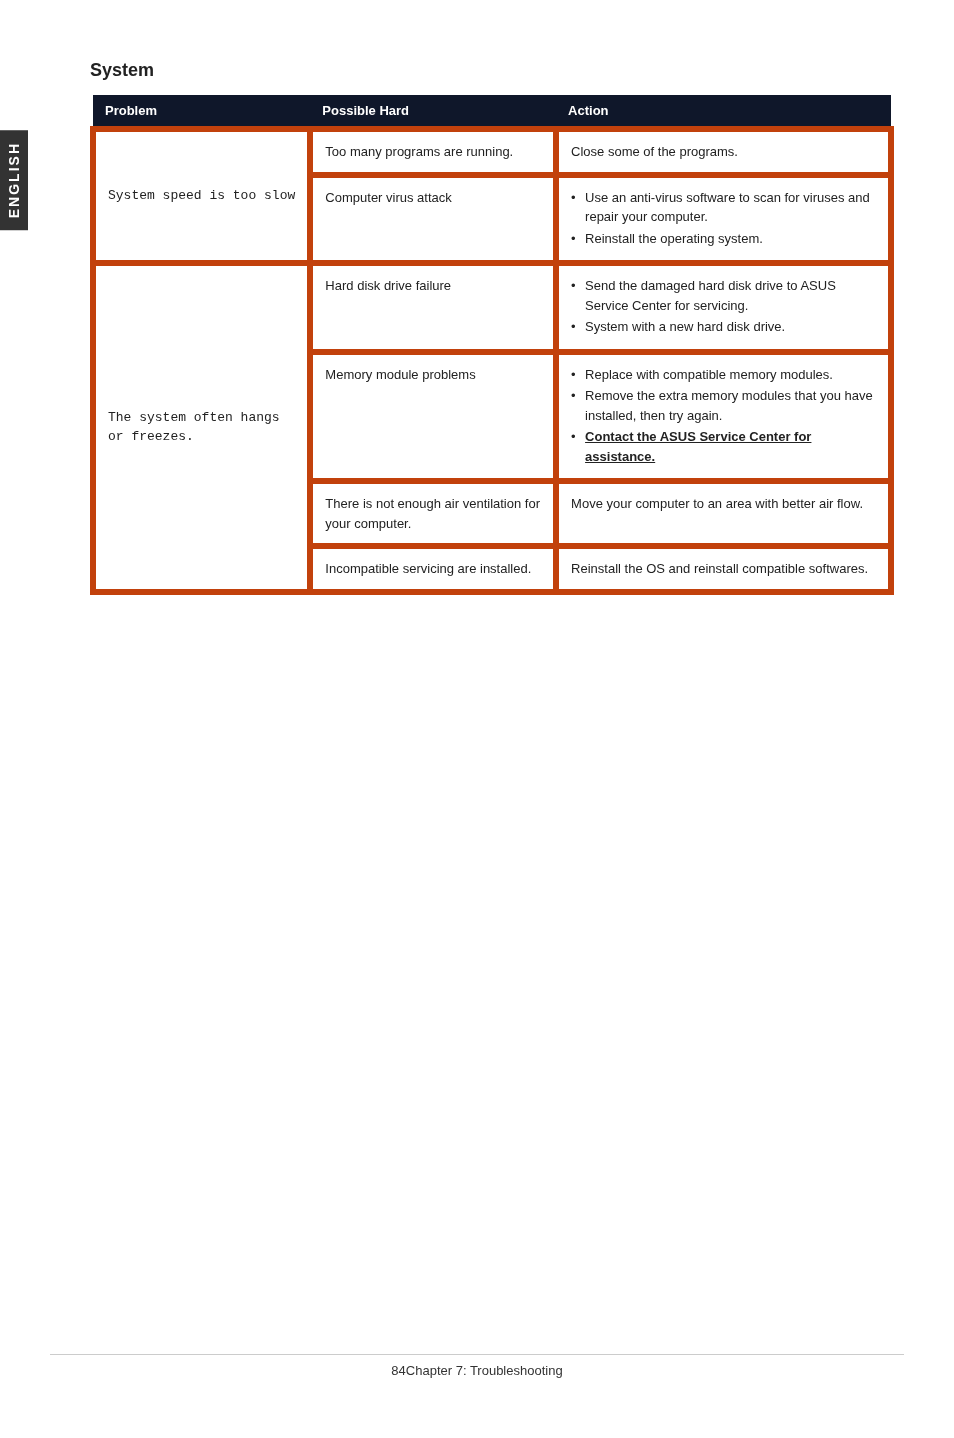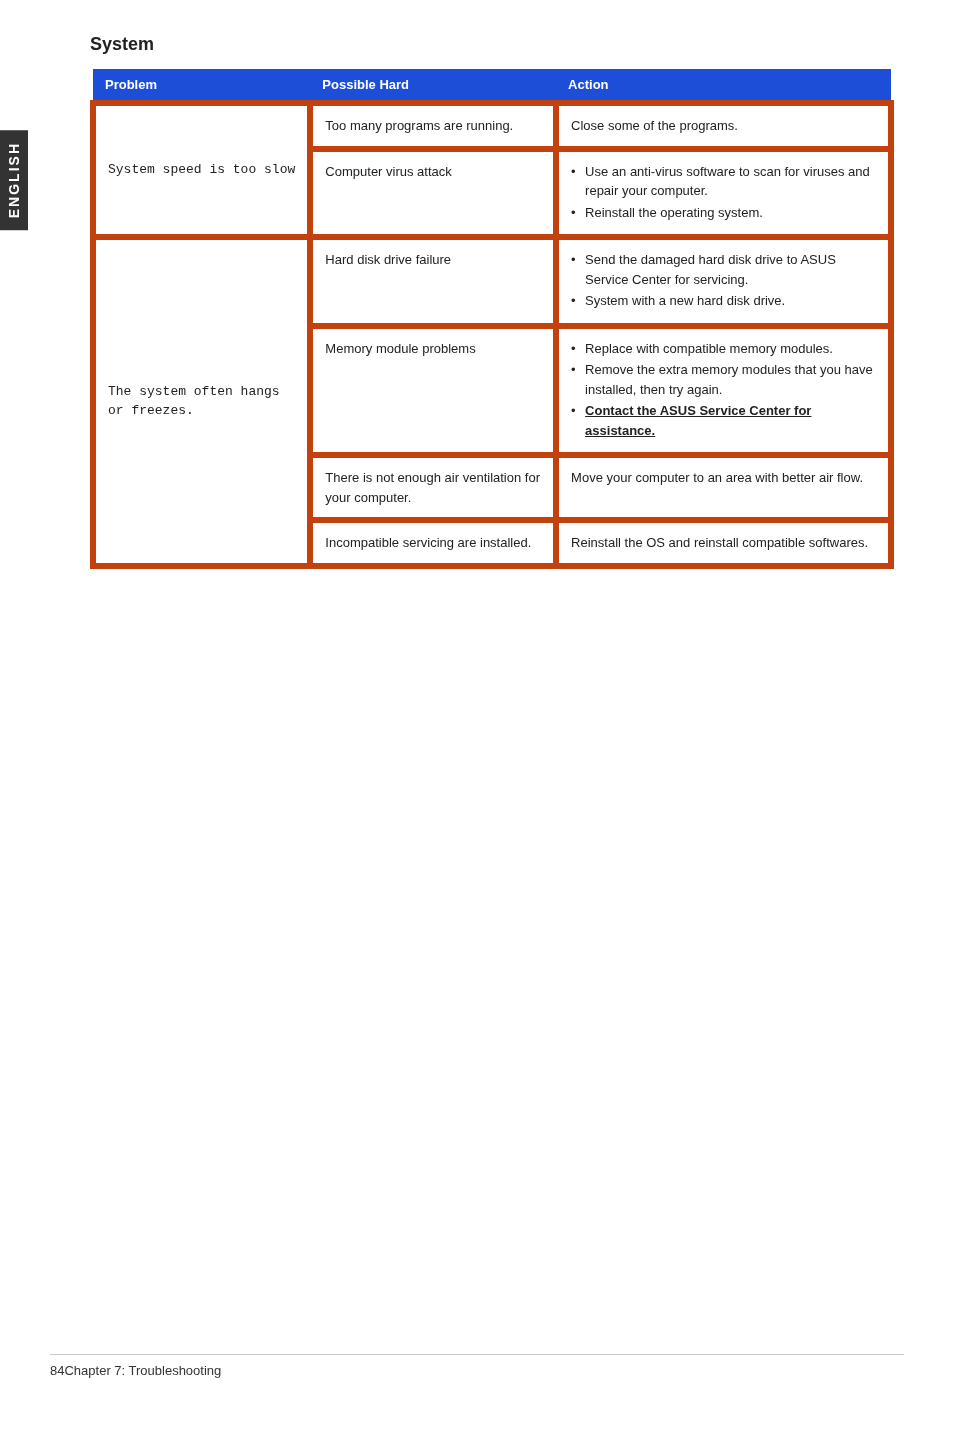--- a/index.html
+++ b/index.html
@@ -26,36 +26,36 @@
       letter-spacing: 2px;
       writing-mode: vertical-rl;
       transform: rotate(180deg);
       text-align: center;
       padding: 12px 6px;
       user-select: none;
     }
 
     .main-content {
       margin-left: 50px;
-      padding: 34px 60px 60px 40px;
+      padding: 60px 60px 60px 40px;
     }
 
     h2.section-title {
       font-size: 18px;
       font-weight: bold;
       margin-bottom: 14px;
     }
 
     table {
       border-collapse: collapse;
       width: 100%;
     }
 
     thead tr {
-      background: #1d4ed8;
+      background: #0f172a;
       color: #fff;
     }
 
     thead th {
       padding: 8px 12px;
       text-align: left;
       font-size: 13px;
       font-weight: bold;
     }
 
@@ -108,21 +108,21 @@
     }
 
     .footer-bar {
       position: absolute;
       bottom: 60px;
       left: 50px;
       right: 50px;
       border-top: 1px solid #ccc;
       padding-top: 8px;
       display: flex;
-      justify-content: flex-start;
+      justify-content: center;
       font-size: 13px;
       color: #333;
     }
   </style>
 </head>
 <body>
 
 <div class="side-tab">
   <span>ENGLISH</span>
 </div>

